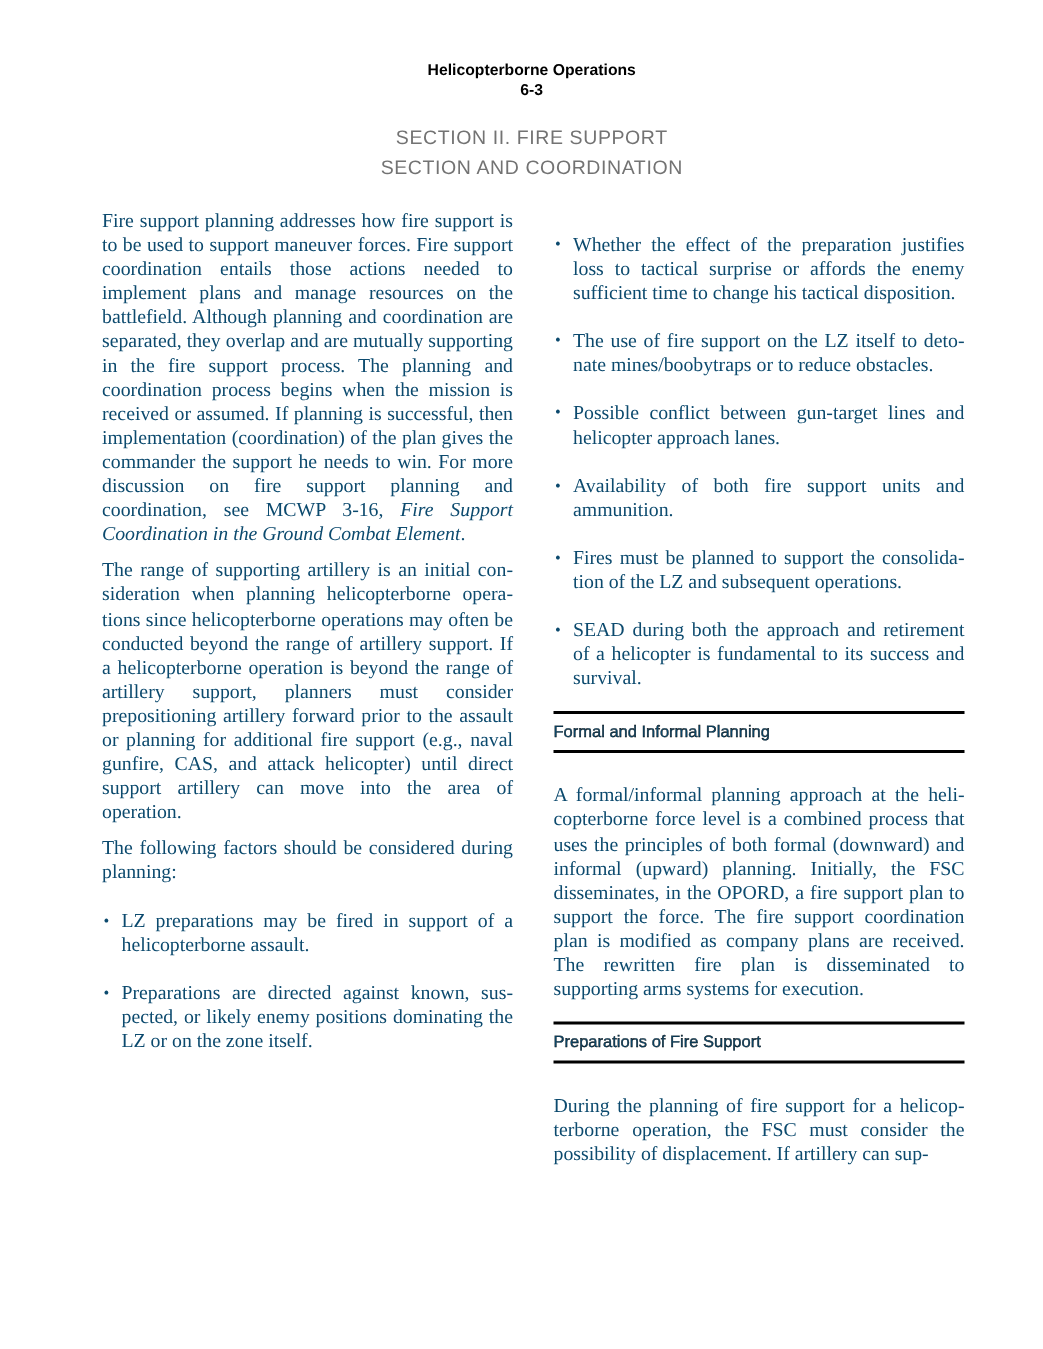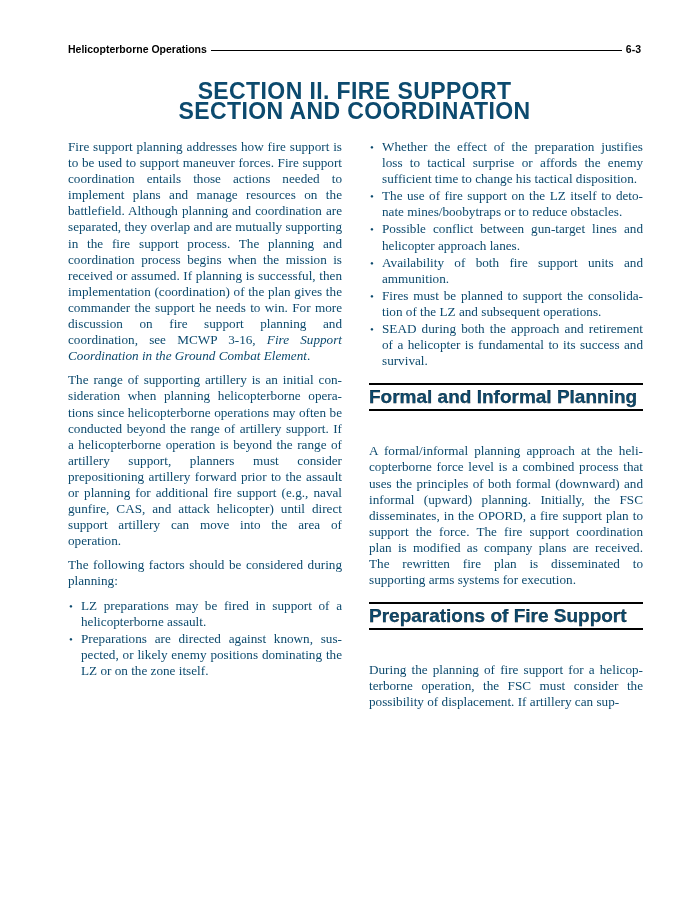--- a/index.html
+++ b/index.html
@@ -1,47 +1,47 @@
 <!DOCTYPE html>
 <html><head>
 <meta charset="utf-8">
 <style>
-  * { margin: 0; padding: 0; box-sizing: border-box; }
+  * { margin: 0; padding: 0; box-sizing: border-box; flex-direction: column; }
   html, body { width: 695px; height: 899px; background: #ffffff; overflow: hidden; }
   body { position: relative; color: #111; }
   .header {
     position: absolute; left: 68px; top: 41px; width: 573px; height: 16px;
     display: flex; align-items: center;
     font-family: "Liberation Sans", sans-serif; font-weight: bold; font-size: 10.5px; color: #000;
   }
   .header .rule { flex: 1; height: 0; border-top: 1px solid #000; margin: 0 4px; position: relative; top: 1px; }
   .section-title {
     position: absolute; left: 68px; width: 573px; top: 82px;
-    text-align: center; font-family: "Liberation Sans", sans-serif; font-size: 23px;
-    line-height: 19.5px; letter-spacing: 0.4px; color: #0c4a6e; font-weight: bold;
+    text-align: center; font-family: "Liberation Sans", sans-serif; font-size: 13px;
+    line-height: 19.5px; letter-spacing: 0.4px; color: #737373;
   }
   .col {
     position: absolute; top: 139px; width: 274px;
     font-family: "Liberation Serif", serif; font-size: 13.2px; line-height: 16.1px; color: #0c4a6e;
   }
   .col.left { left: 68px; }
   .col.right { left: 369px; top: 139px; }
   .para { text-align: justify; margin-bottom: 8px; hyphens: manual; }
   .para em { font-style: italic; }
   ul.bullets { list-style: none; margin: 0 0 8px 0; }
   ul.bullets li {
-    position: relative; padding-left: 13px; text-align: justify; margin-bottom: 1px;
+    position: relative; padding-left: 13px; text-align: justify; margin-bottom: 1px; margin-top: 16px;
   }
   ul.bullets li::before {
     content: "•"; position: absolute; left: 1px; top: 0; font-size: 11px;
   }
   .subhead {
     border-top: 2px solid #000; border-bottom: 2px solid #000;
-    font-family: "Liberation Sans", sans-serif; font-size: 19px; font-weight: bold;
-    padding: 3px 0 3px 0; margin: 14px 0 32px 0; line-height: 18px;
+    font-family: "Liberation Sans", sans-serif; font-size: 11px; font-weight: normal;
+    padding: 3px 0 3px 0; margin: 14px 0 20px 0; line-height: 18px;
     -webkit-text-stroke: 0.25px #000;
   }
 </style>
 </head>
 <body>
 
 <div class="header">
   <span>Helicopterborne Operations</span>
   <span class="rule"></span>
   <span>6-3</span>

